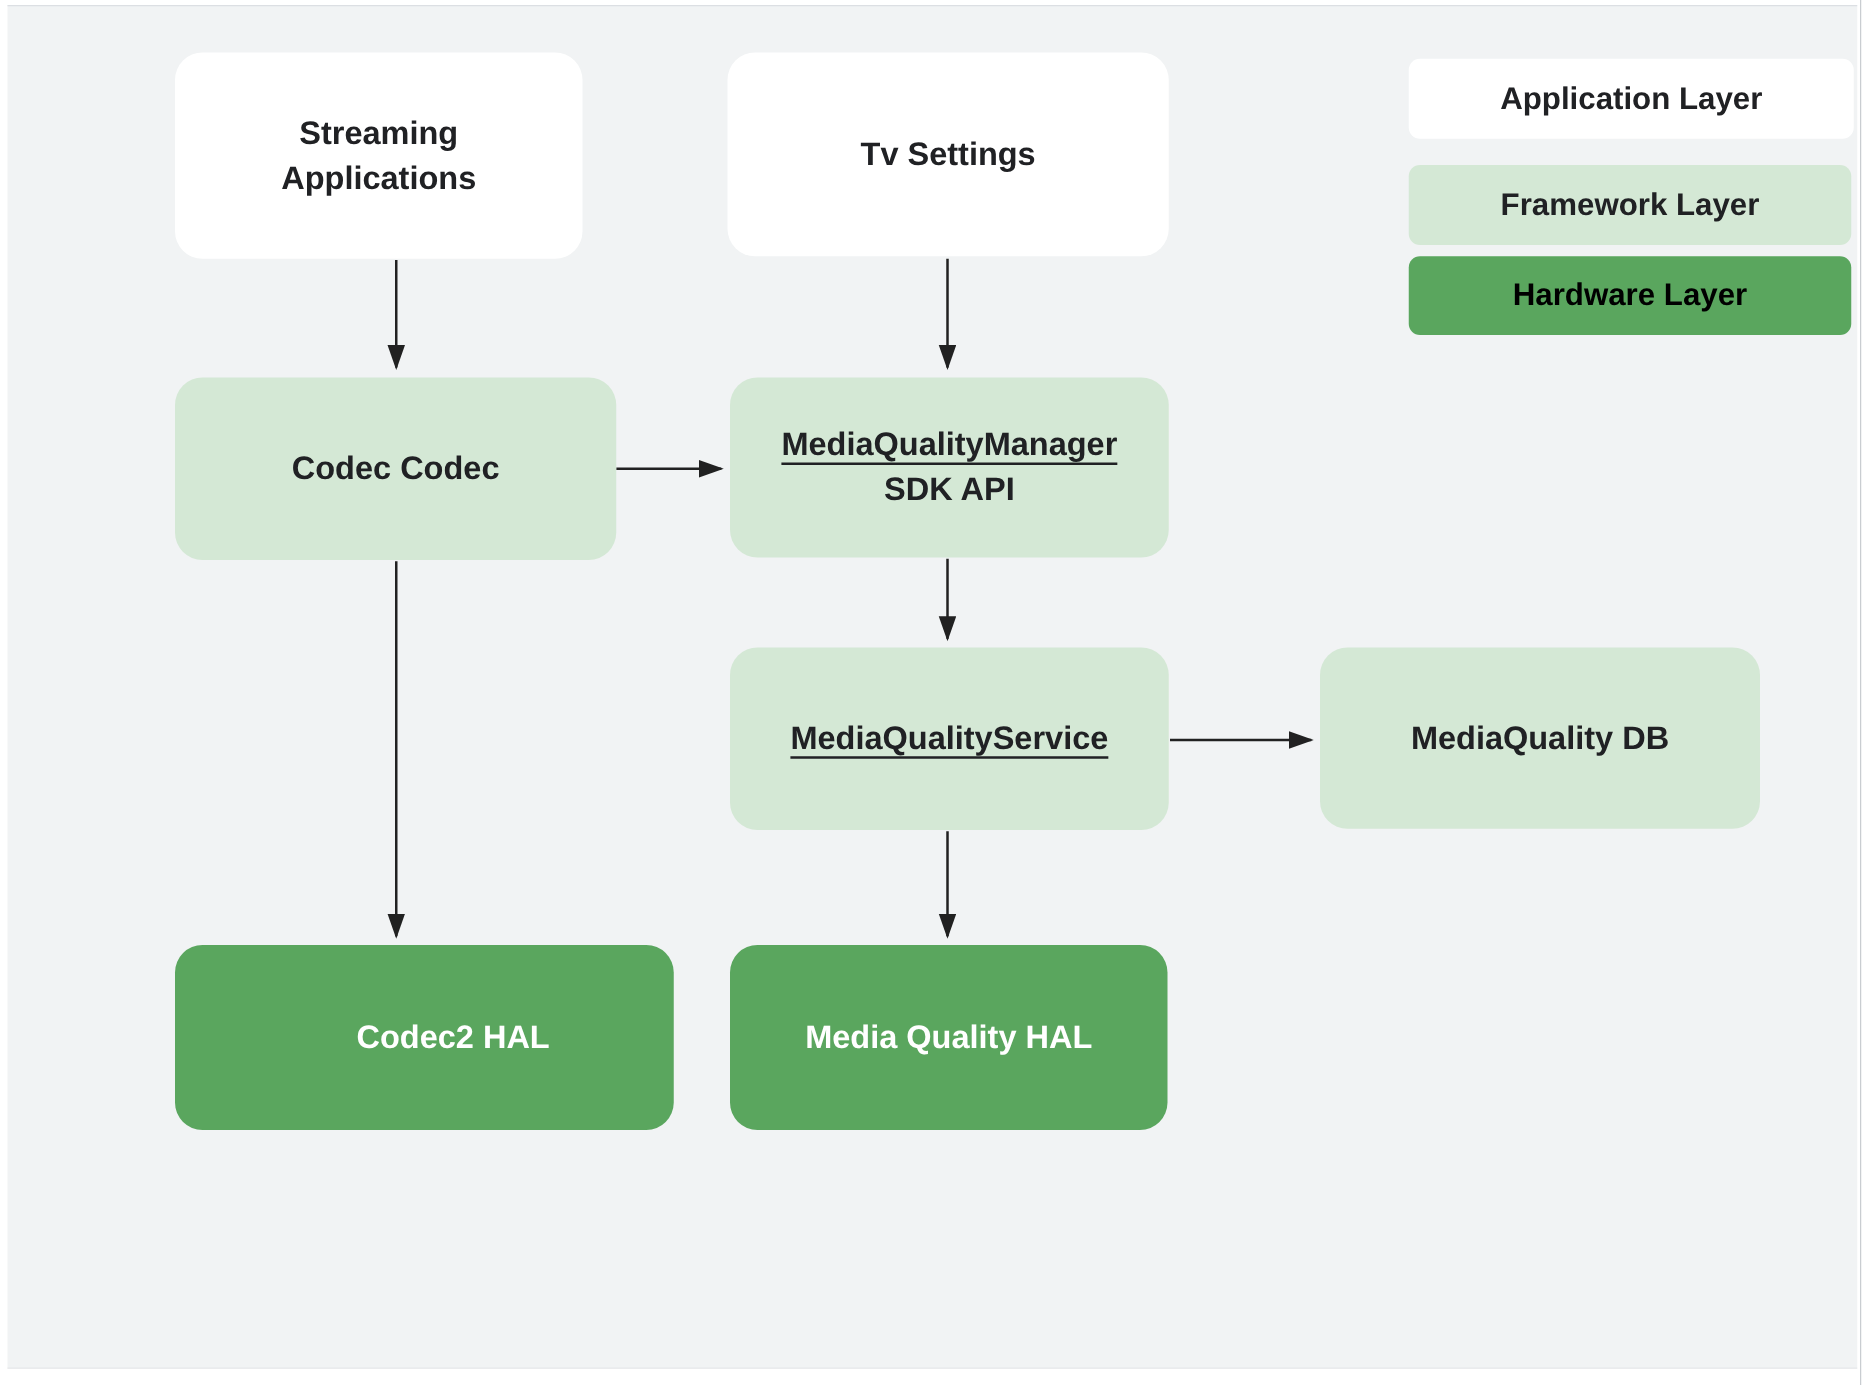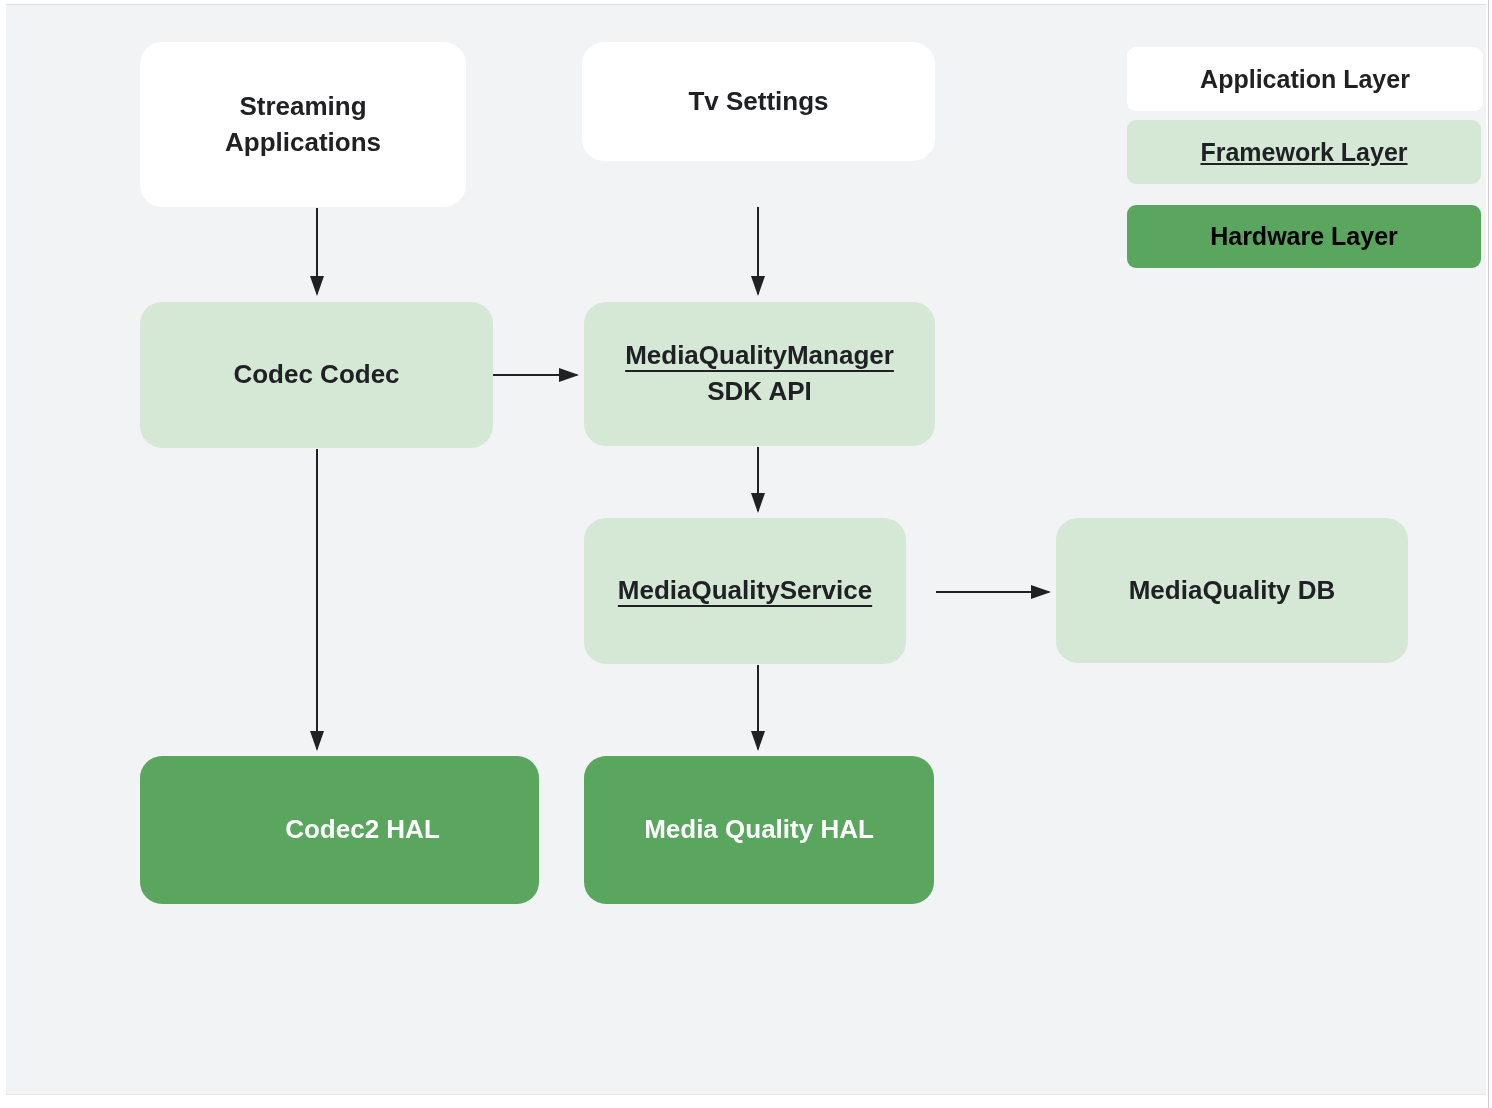--- a/index.html
+++ b/index.html
@@ -48,24 +48,24 @@
     font-size: 26px;
     color: #202124;
     line-height: 1.38;
   }
   .layer-application { background: #ffffff; }
   .layer-framework   { background: #d4e8d5; }
   .layer-hardware    { background: #5aa65e; color: #ffffff; }
 
   .node-streaming   { left: 140px; top: 42px;  width: 326px; height: 165px; }
   .node-streaming .label { max-width: 240px; }
-  .node-tvsettings  { left: 582px; top: 42px;  width: 353px; height: 119px; }
+  .node-tvsettings  { left: 582px; top: 42px;  width: 353px; height: 163px; }
   .node-mediacodec  { left: 140px; top: 302px; width: 353px; height: 146px; }
   .node-mqmanager   { left: 584px; top: 302px; width: 351px; height: 144px; }
-  .node-mqservice   { left: 584px; top: 518px; width: 322px; height: 146px; }
+  .node-mqservice   { left: 584px; top: 518px; width: 351px; height: 146px; }
   .node-mqdb        { left: 1056px; top: 518px; width: 352px; height: 145px; }
   .node-codec2hal   { left: 140px; top: 756px; width: 353px; height: 148px; padding-left: 46px; }
   .node-mqhal       { left: 584px; top: 756px; width: 350px; height: 148px; }
 
   .squiggle {
     text-decoration-line: underline;
     text-decoration-style: wavy;
     text-decoration-color: #d93025;
     text-decoration-thickness: 1px;
     text-underline-offset: 6px;
@@ -78,21 +78,21 @@
     display: flex;
     align-items: center;
     justify-content: center;
     border-radius: 9px;
     font-weight: 700;
     font-size: 25px;
     color: #202124;
     margin-top: 36px;
   }
   .legend-application { left: 1127px; top: 11px;  width: 356px; height: 64px; background: #ffffff; }
-  .legend-framework   { left: 1127px; top: 84px;  width: 354px; height: 64px; background: #d4e8d5; text-decoration: underline; }
+  .legend-framework   { left: 1127px; top: 96px;  width: 354px; height: 64px; background: #d4e8d5; }
   .legend-hardware    { left: 1127px; top: 169px; width: 354px; height: 63px; background: #5aa65e; color: #000000; }
 
   .edges-overlay {
     position: absolute;
     left: 0; top: 0;
     width: 1492px; height: 1108px;
     pointer-events: none;
   }
 </style>
 </head>

